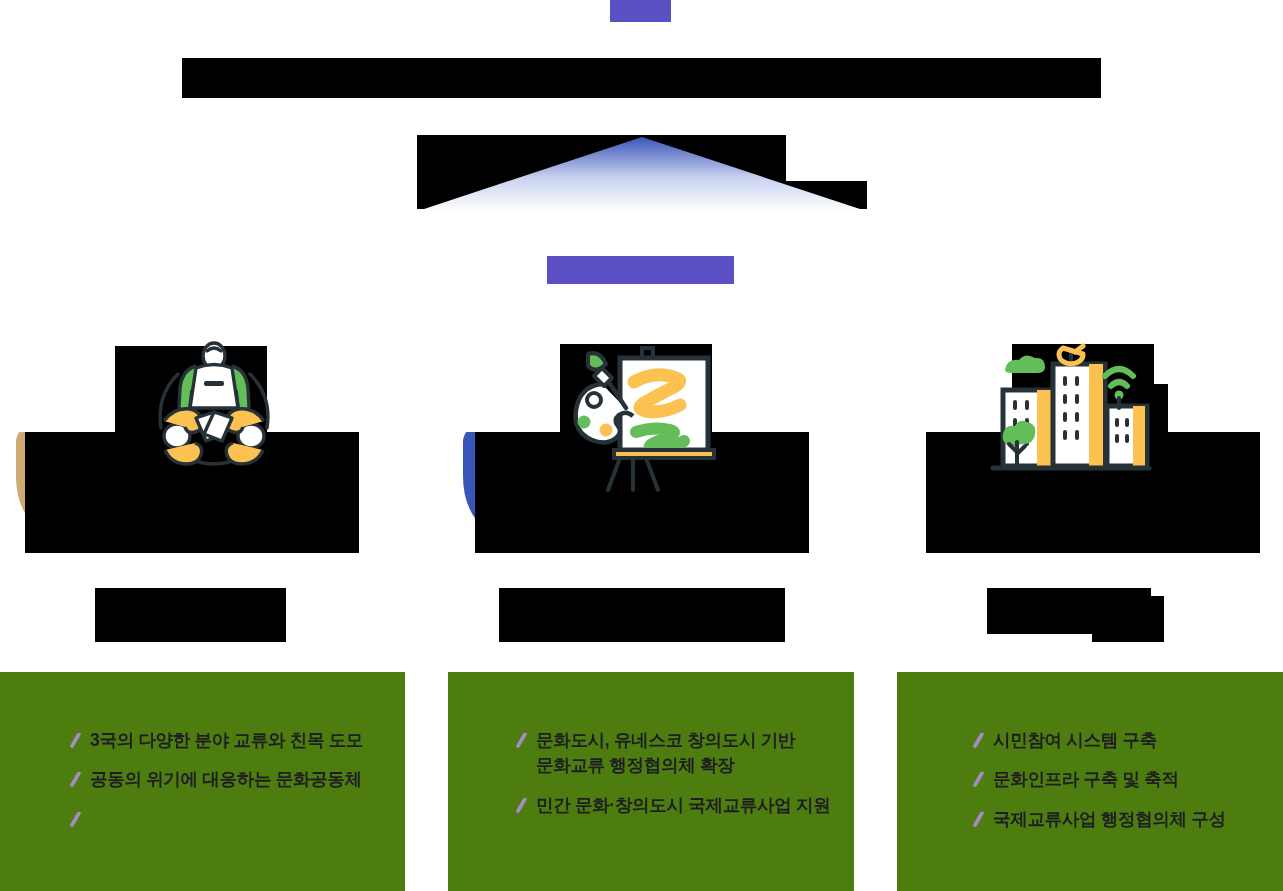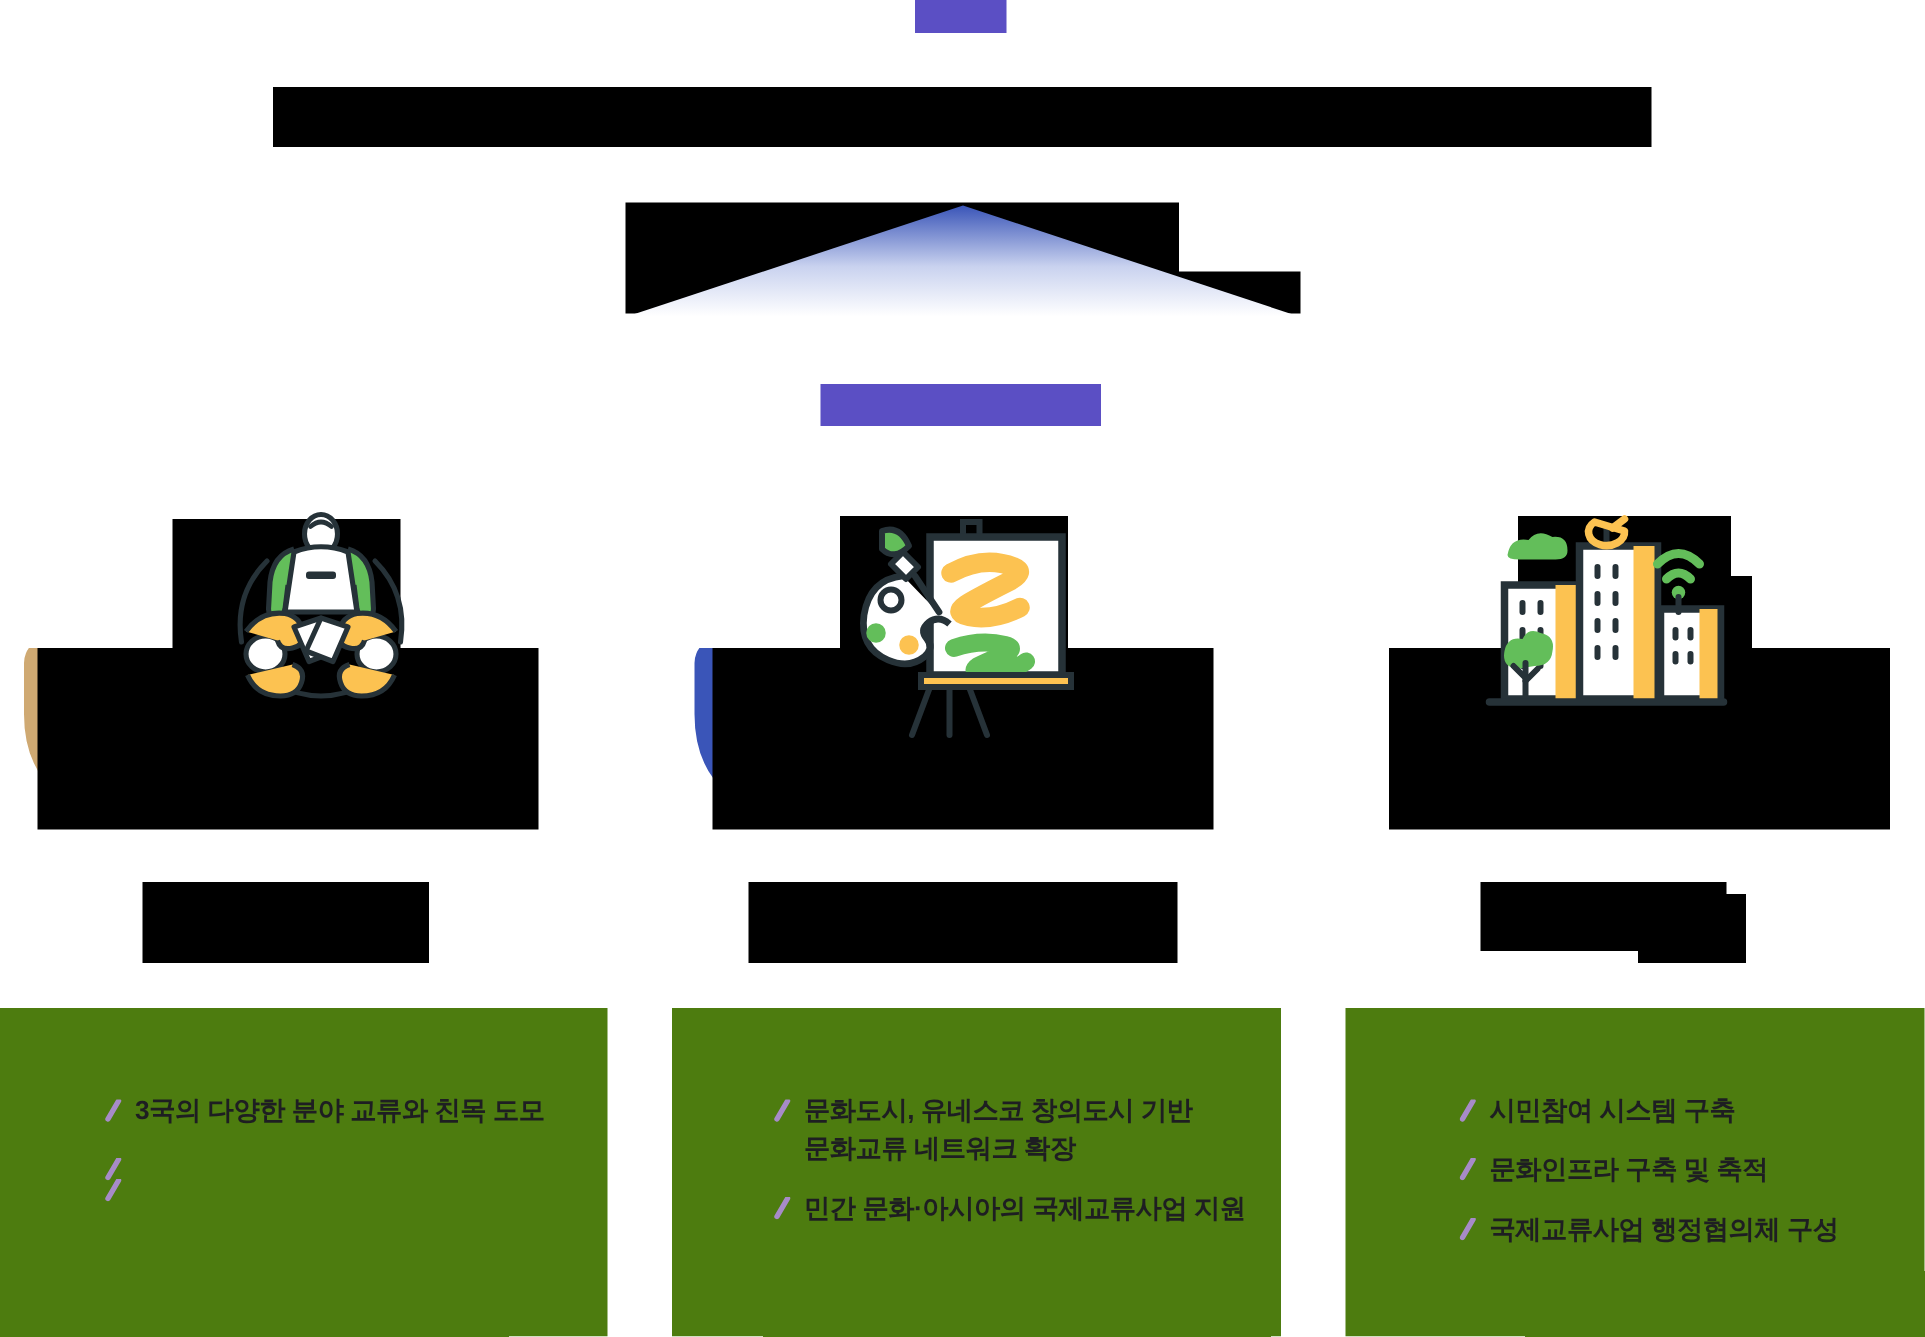--- a/index.html
+++ b/index.html
@@ -381,43 +381,44 @@
       <li class="bullet">
         <svg class="tick" viewBox="0 0 12 15">
           <path d="M9 1 L2 13" stroke="#A78BC8" stroke-width="3.6" stroke-linecap="round" fill="none"></path>
         </svg>
         <span class="bullet-text">3국의 다양한 분야 교류와 친목 도모</span>
       </li>
       <li class="bullet">
         <svg class="tick" viewBox="0 0 12 15">
           <path d="M9 1 L2 13" stroke="#A78BC8" stroke-width="3.6" stroke-linecap="round" fill="none"></path>
         </svg>
+        <span class="bullet-text">공동의 위기에 대응하는 문화공동체</span>
       </li>
       <li class="bullet">
         <svg class="tick" viewBox="0 0 12 15">
           <path d="M9 1 L2 13" stroke="#A78BC8" stroke-width="3.6" stroke-linecap="round" fill="none"></path>
         </svg>
       </li>
     </ul>
   </div>
 
   <div class="panel panel-2">
     <ul class="bullets">
       <li class="bullet">
         <svg class="tick" viewBox="0 0 12 15">
           <path d="M9 1 L2 13" stroke="#A78BC8" stroke-width="3.6" stroke-linecap="round" fill="none"></path>
         </svg>
         <span class="bullet-text">문화도시, 유네스코 창의도시 기반
-문화교류 네트워크 확장</span>
-      </li>
-      <li class="bullet">
-        <svg class="tick" viewBox="0 0 12 15">
-          <path d="M9 1 L2 13" stroke="#A78BC8" stroke-width="3.6" stroke-linecap="round" fill="none"></path>
-        </svg>
-        <span class="bullet-text">민간 문화·아시아의 국제교류사업 지원</span>
+문화교류 행정협의체 확장</span>
+      </li>
+      <li class="bullet">
+        <svg class="tick" viewBox="0 0 12 15">
+          <path d="M9 1 L2 13" stroke="#A78BC8" stroke-width="3.6" stroke-linecap="round" fill="none"></path>
+        </svg>
+        <span class="bullet-text">민간 문화·창의도시 국제교류사업 지원</span>
       </li>
     </ul>
   </div>
 
   <div class="panel panel-3">
     <ul class="bullets">
       <li class="bullet">
         <svg class="tick" viewBox="0 0 12 15">
           <path d="M9 1 L2 13" stroke="#A78BC8" stroke-width="3.6" stroke-linecap="round" fill="none"></path>
         </svg>

